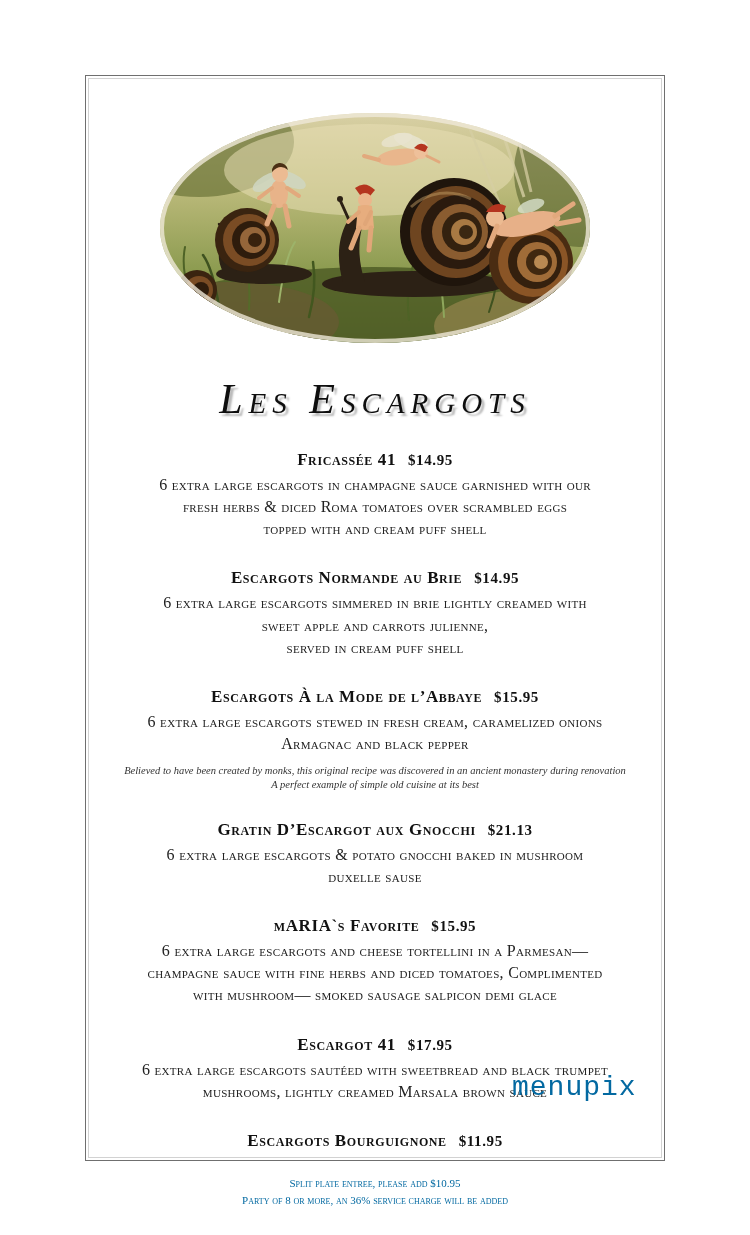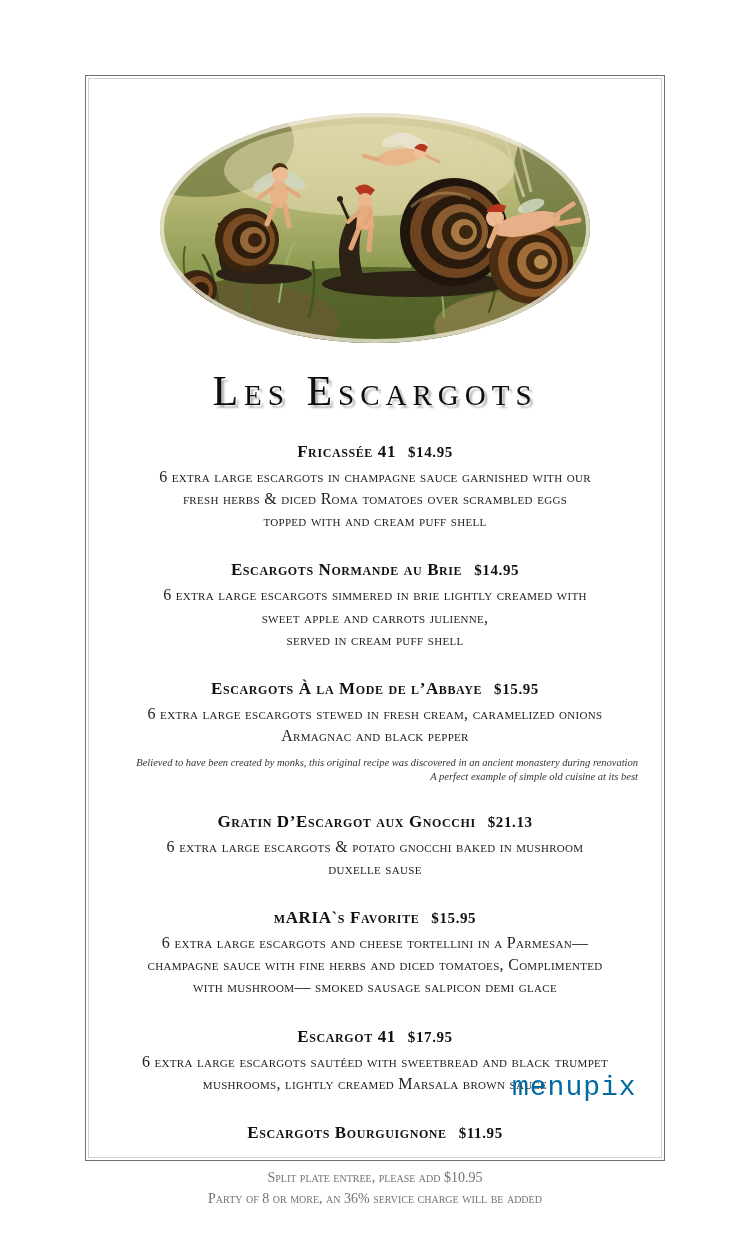--- a/index.html
+++ b/index.html
@@ -11,38 +11,39 @@
   .frame {
     position:absolute; left:85px; top:75px; width:580px; height:1086px;
     border:1px solid #6f6f6f; text-align:center; background:#fff;
   }
   .frame::before {
     content:""; position:absolute; inset:2px; border:1px solid #d2d2d2;
     pointer-events:none;
   }
   .illustration { margin:36px auto 0; width:432px; height:232px; }
   .title {
-    margin-top:24px; font-weight:normal; font-size:42px; line-height:1.1;
+    margin-top:32px; font-weight:normal; font-size:42px; line-height:1.1;
     font-variant:small-caps; letter-spacing:6px; color:#0e0e0e;
     text-shadow:3px 3px 2px #b9b9b9;
+    font-style:italic;
   }
   .menu { margin-top:18px; padding:0 26px; }
   .item { margin-bottom:24px; }
   .item.tight { margin-bottom:6px; }
   .item-head { font-size:17px; font-weight:bold; font-variant:small-caps; letter-spacing:0.6px; color:#111;margin-top:28px; }
   .item-price { margin-left:12px; font-size:15px; }
   .item-desc {
     margin-top:4px; font-size:16px; line-height:1.38; font-variant:small-caps;
     letter-spacing:0.3px; white-space:pre-line; color:#222;
   }
   .item-note {
     margin-top:9px; font-size:10.5px; font-style:italic; line-height:1.35;
-    white-space:pre-line; color:#333;text-align:right;
-  }
-  .footer { margin-top:18px; font-size:14px; font-variant:small-caps; line-height:1.55; color:#737373; }
+    white-space:pre-line; color:#333;
+  }
+  .footer { margin-top:18px; font-size:11px; font-variant:small-caps; line-height:1.55; color:#0369a1; }
   .watermark {
     position:absolute; left:512px; top:1072px;
     font-family:Liberation Mono, monospace; font-size:28px;
     letter-spacing:1px; color:#0369a1;
   }
 </style>
 </head>
 <body>
 
 <div class="frame">

